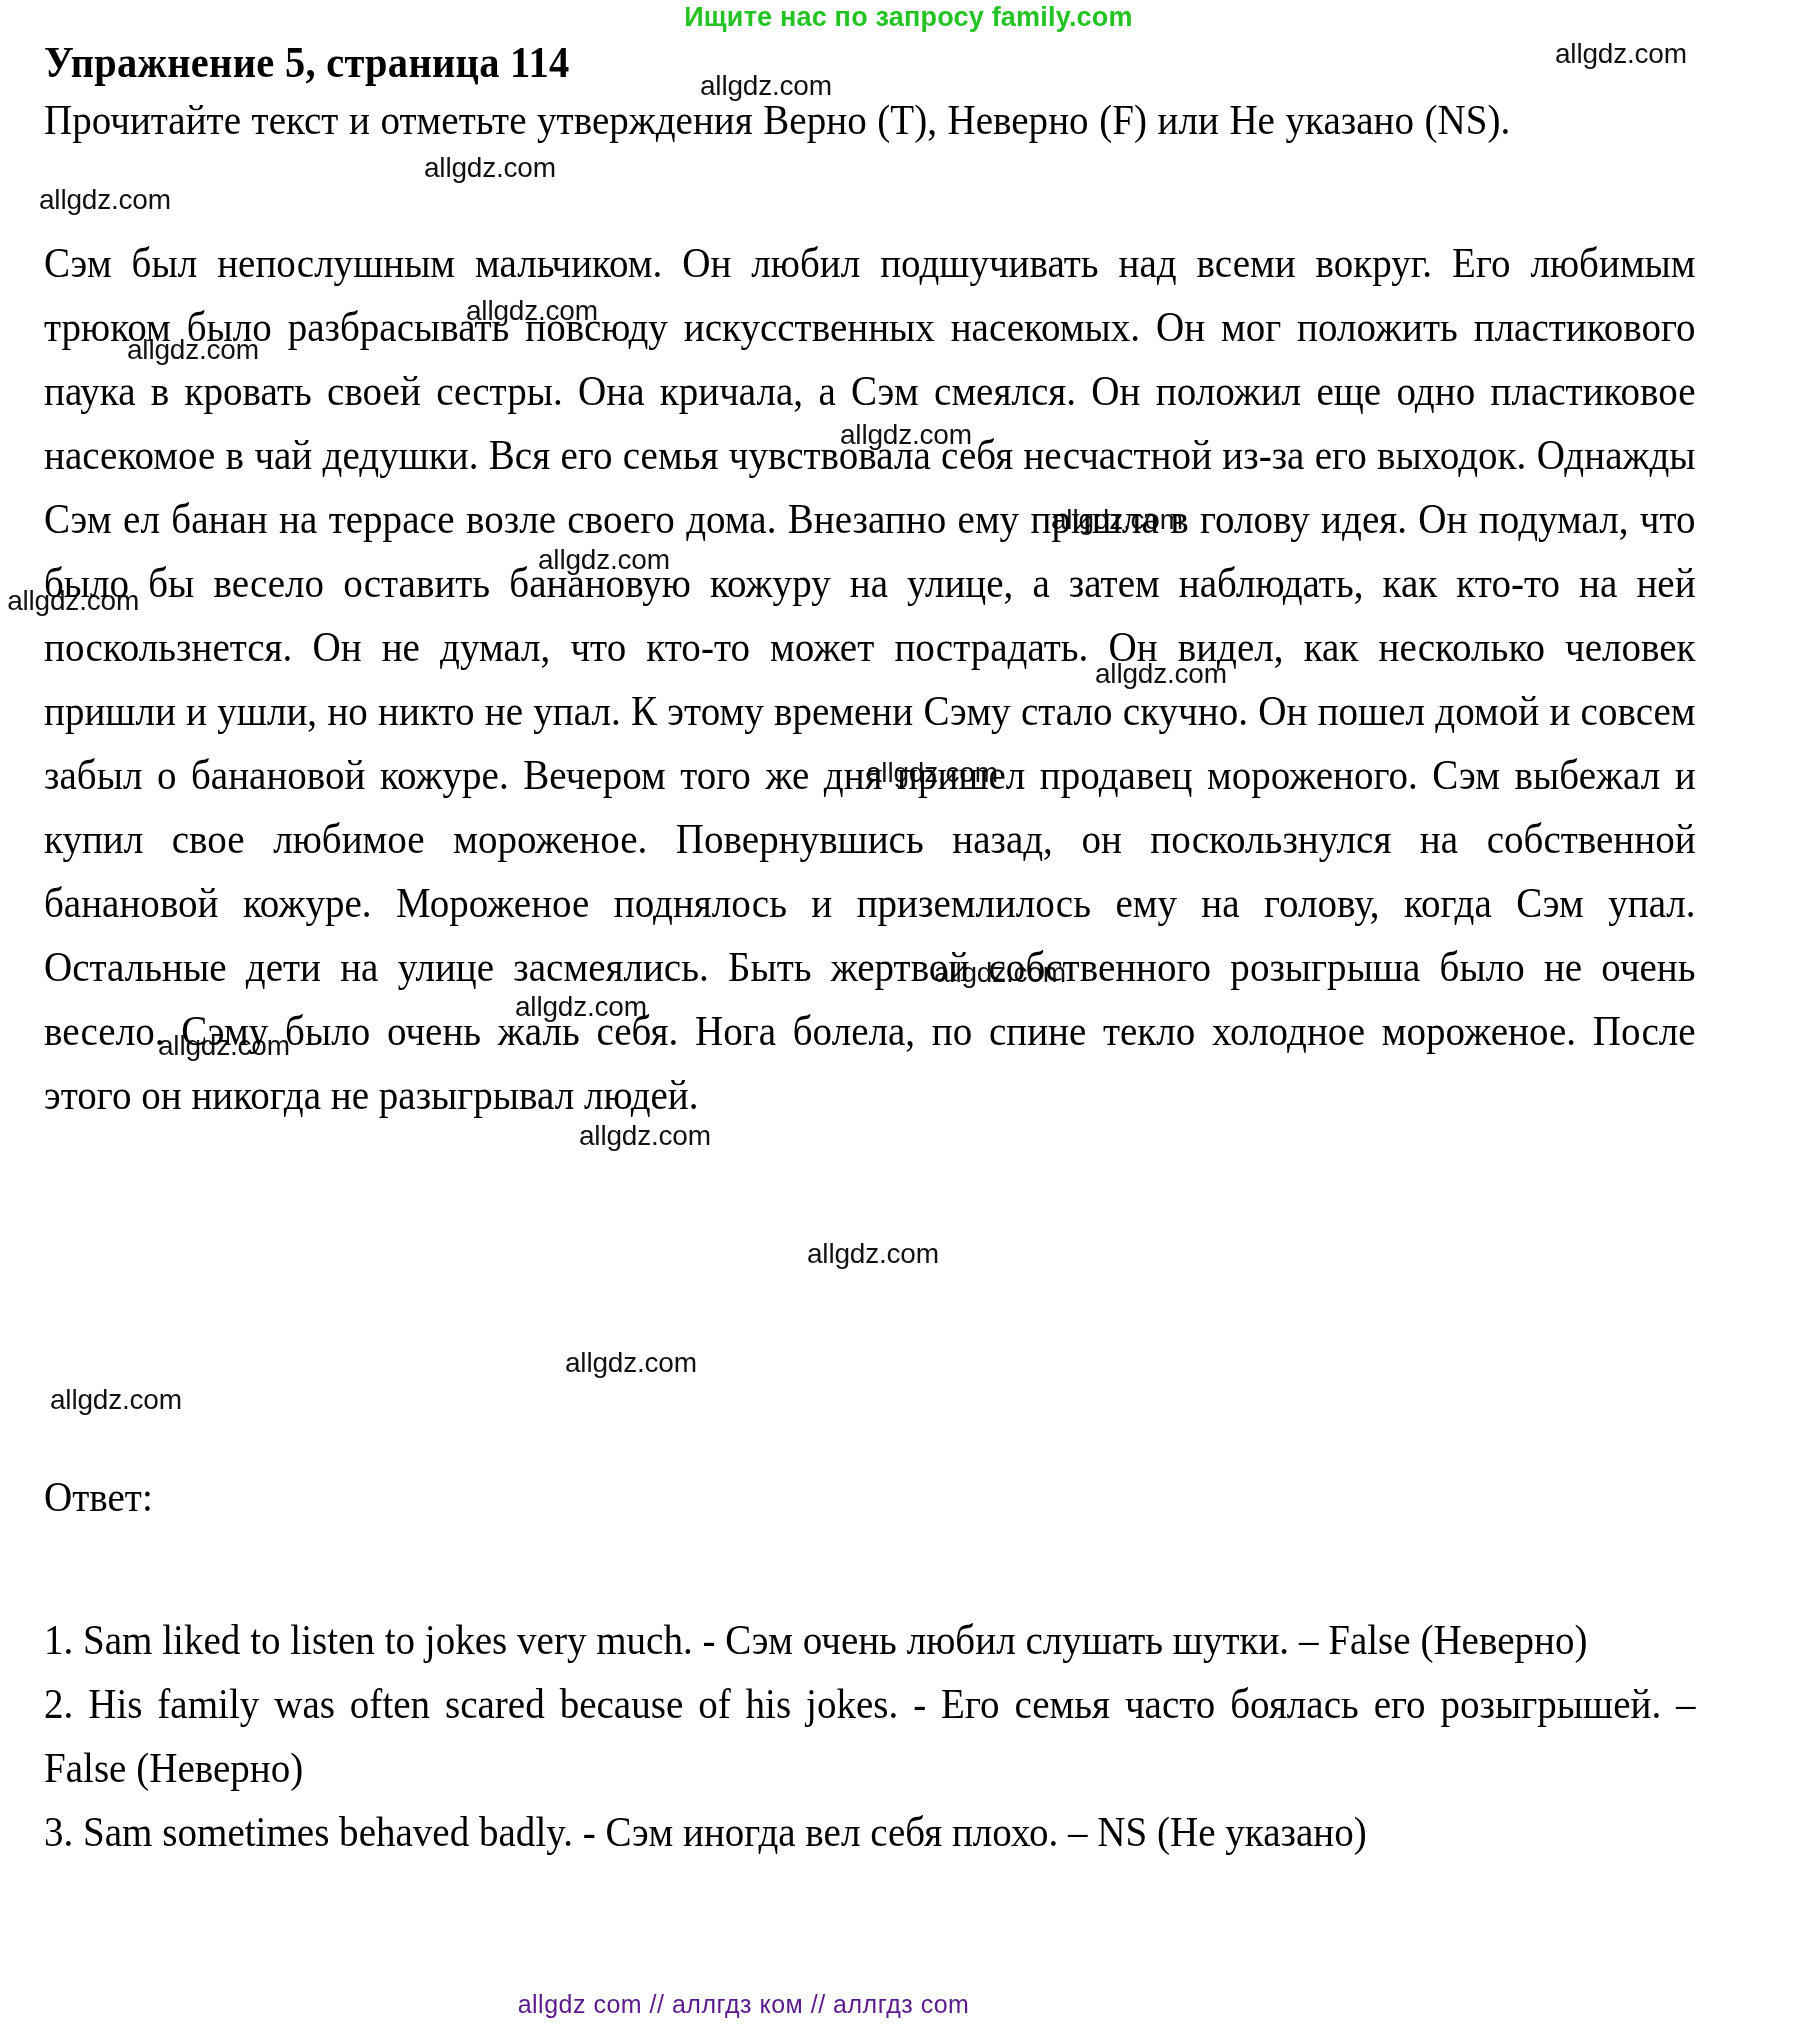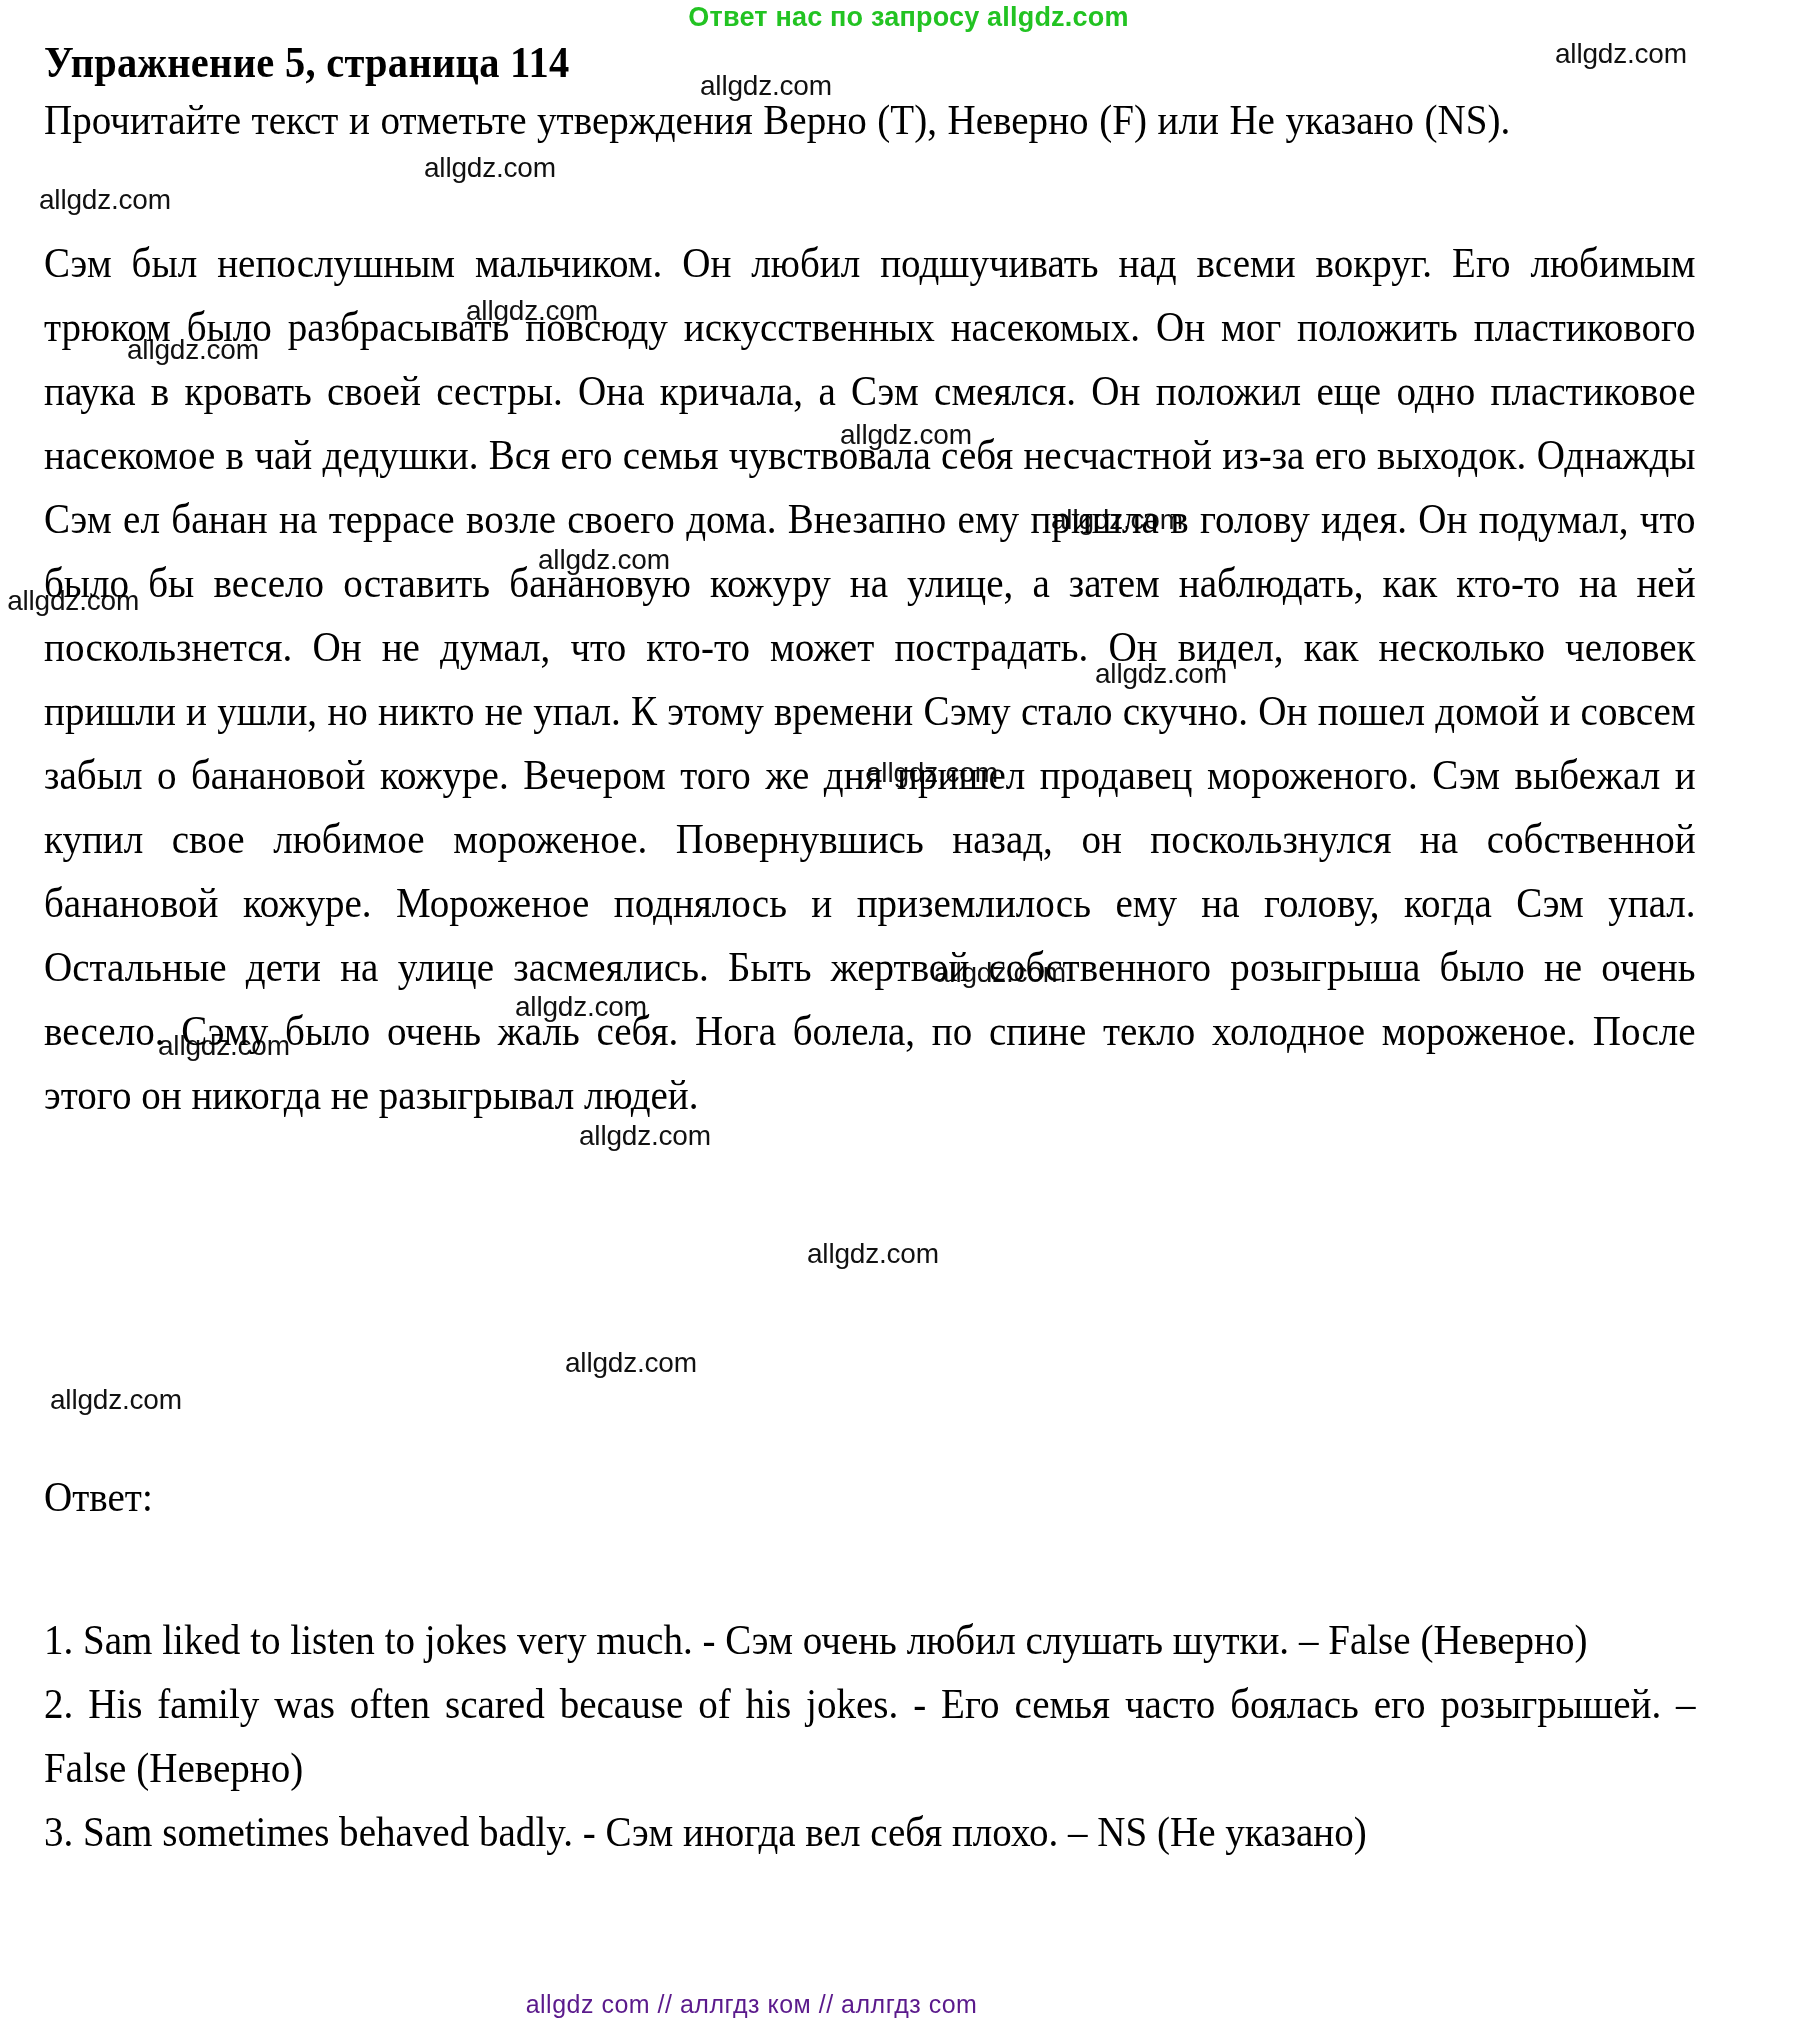--- a/index.html
+++ b/index.html
@@ -45,21 +45,20 @@
     position: absolute;
     left: 0;
     bottom: 14.4px;
     width: 1487px;
     text-align: center;
     font-family: "Liberation Sans", "DejaVu Sans", sans-serif;
     font-size: 25px;
     font-weight: 400;
     letter-spacing: 0.5px;
     white-space: nowrap;
-    padding-left: 8px;
   }
 
   
   .wm {
     position: absolute;
     font-family: "Liberation Sans", "DejaVu Sans", sans-serif;
     font-size: 28px;
     font-weight: 400;
     color: #111111;
     white-space: nowrap;
@@ -138,21 +137,21 @@
     text-align: justify;
     text-align-last: left;
     margin: 0 0 0 0;
   }
 </style>
 </head>
 <body>
 
 <div id="page">
 
-  <div class="promo" style="color: rgb(34, 195, 34);">Ответ нас по запросу allgdz.com</div>
+  <div class="promo" style="color: rgb(34, 195, 34);">Ищите нас по запросу family.com</div>
 
   <div id="watermark-layer">
       <div class="wm" style="left: 1555px; top: 40px;">allgdz.com</div>
       <div class="wm" style="left: 700px; top: 72px;">allgdz.com</div>
       <div class="wm" style="left: 424px; top: 154px;">allgdz.com</div>
       <div class="wm" style="left: 39px; top: 186px;">allgdz.com</div>
       <div class="wm" style="left: 466px; top: 297px;">allgdz.com</div>
       <div class="wm" style="left: 127px; top: 336px;">allgdz.com</div>
       <div class="wm" style="left: 840px; top: 421px;">allgdz.com</div>
       <div class="wm" style="left: 1051px; top: 506px;">allgdz.com</div>

